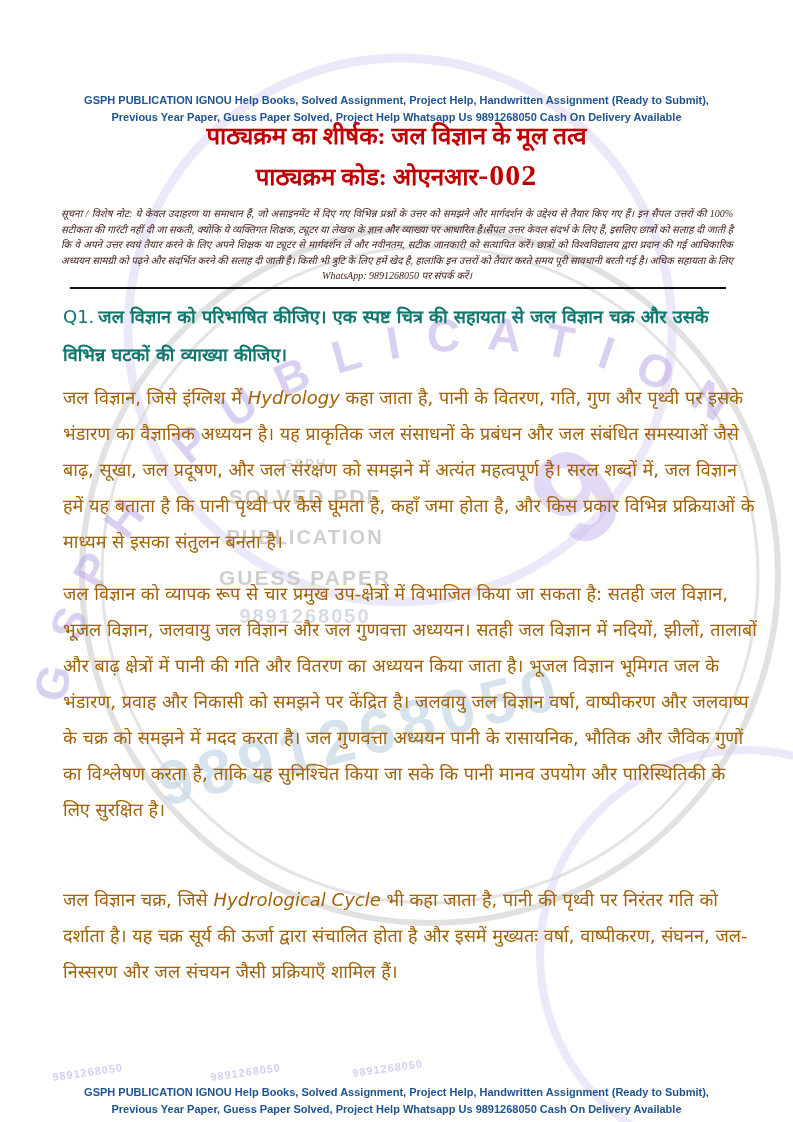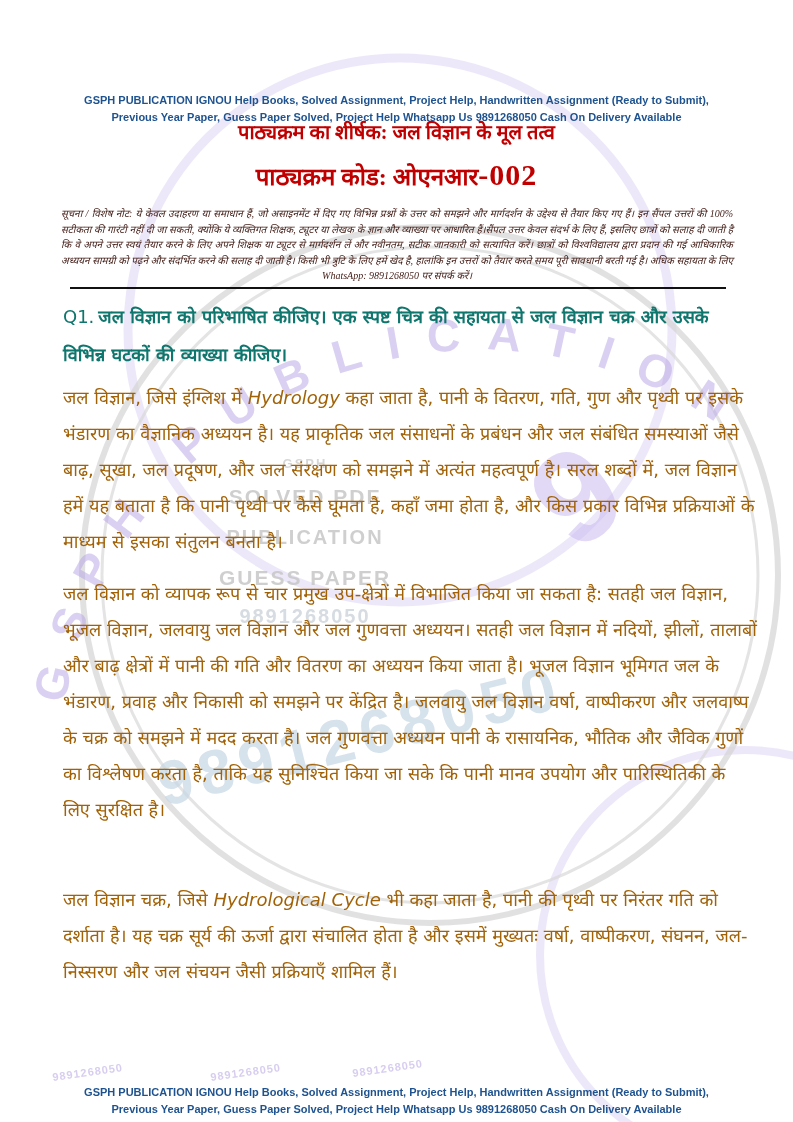--- a/index.html
+++ b/index.html
@@ -44,21 +44,21 @@
     color:#1f538f;font-family:"Liberation Sans",sans-serif;font-weight:bold;
     font-size:11px;line-height:1.55;margin-top:48px;
   }
   .page-header{top:44px;}
   .page-footer{top:1036px;}
   .page-header .inner,.page-footer .inner{display:inline-block;max-width:640px;}
   .doc-title-1,.doc-title-2{
     position:absolute;left:0;right:0;text-align:center;color:#c00000;
     font-family:"Liberation Serif","DejaVu Serif",serif;font-weight:bold;margin:0;
   }
-  .doc-title-1{top:118px;font-size:20px;}
+  .doc-title-1{top:118px;font-size:24px;}
   .doc-title-2{top:158px;font-size:24px;}
   .doc-title-2 .code-num{font-size:30px;letter-spacing:1px;}
   .note{
     position:absolute;top:206px;left:61px;width:672px;margin:0;
     font-family:"Liberation Serif","DejaVu Serif",serif;font-style:italic;
     font-size:10px;line-height:15.5px;color:#45201a;
     text-align:justify;text-align-last:center;
   }
   .divider{
     position:absolute;top:287px;left:70px;width:656px;height:2px;

